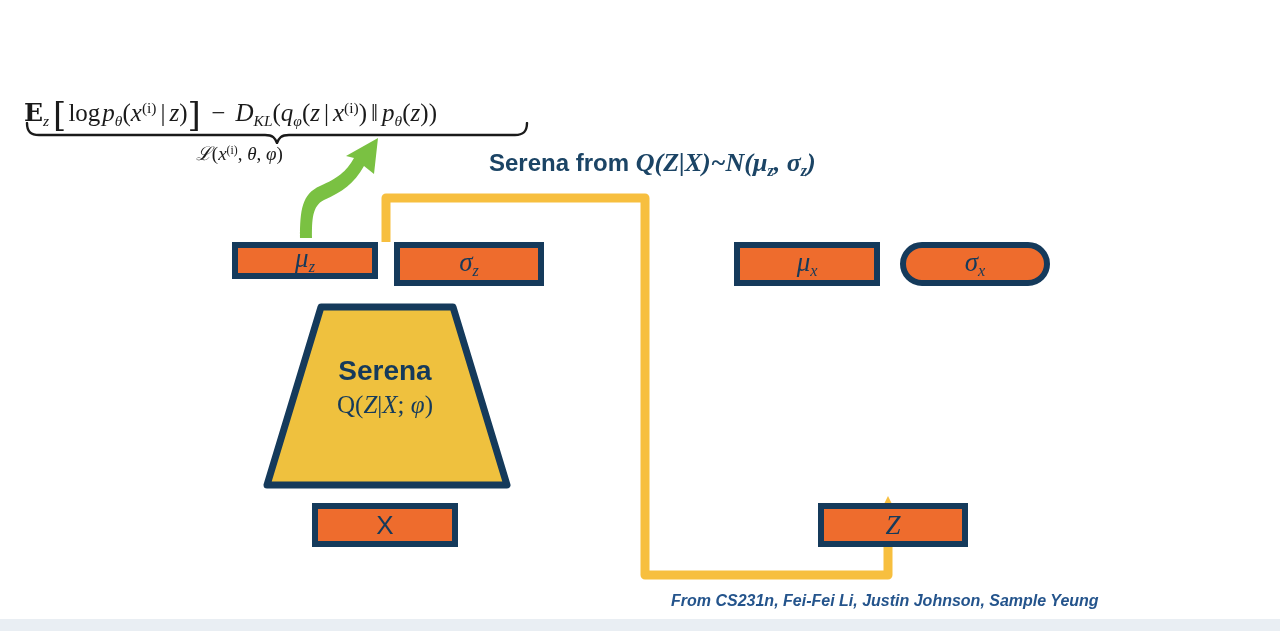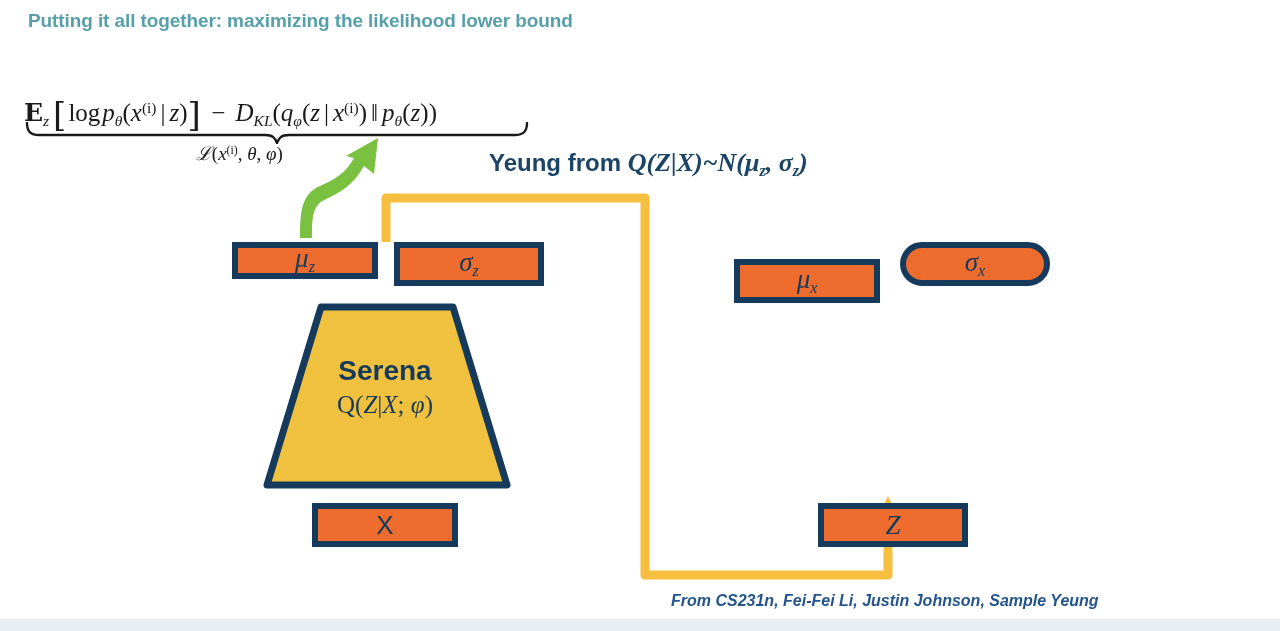--- a/index.html
+++ b/index.html
@@ -118,21 +118,21 @@
     vertical-align: -0.3em;
   }
   .pbox.sans .lbl {
     font-family: "Liberation Sans", sans-serif;
     font-style: normal;
     font-size: 26px;
   }
 
   #box-mu-z    { left: 232px; top: 242px; width: 146px; height: 37px; }
   #box-sigma-z { left: 394px; top: 242px; width: 150px; height: 44px; }
-  #box-mu-x    { left: 734px; top: 259px; width: 146px; height: 44px; }
+  #box-mu-x    { left: 734px; top: 242px; width: 146px; height: 44px; }
   #box-sigma-x { left: 900px; top: 242px; width: 150px; height: 44px; border-radius: 22px; }
   #box-x       { left: 312px; top: 503px; width: 146px; height: 44px; }
   #box-z       { left: 818px; top: 503px; width: 150px; height: 44px; }
 
   
   .trap-wrap {
     position: absolute;
   }
   .trap-wrap svg { display: block; }
   .trap-text {
@@ -188,36 +188,35 @@
     width: 1280px;
     height: 12px;
     background: #e9eef3;
   }
 </style>
 </head>
 <body>
 
 <div id="slide">
 
-  <div id="slide-title">Putting it all together: maximizing the likelihood lower bound</div>
 
   <div class="formula" id="formula-main">
     <span class="mupr" style="font-weight:bold;font-family:'DejaVu Serif',serif;">E</span><span class="sub">z</span><span class="thin"></span><span class="bracket">[</span><span class="mupr thin">log</span><span class="mi">p</span><span class="sub">θ</span><span class="mupr">(</span><span class="mi">x</span><span class="supi">(i)</span><span class="thin"></span><span class="mupr">|</span><span class="thin"></span><span class="mi">z</span><span class="mupr">)</span><span class="bracket">]</span><span class="thin">&nbsp;</span><span class="mupr">−</span><span class="thin">&nbsp;</span><span class="mi">D</span><span class="sub" style="font-style:italic;">KL</span><span class="mupr">(</span><span class="mi">q</span><span class="sub">φ</span><span class="mupr">(</span><span class="mi">z</span><span class="thin"></span><span class="mupr">|</span><span class="thin"></span><span class="mi">x</span><span class="supi">(i)</span><span class="mupr">)</span><span class="thin"></span><span class="mupr">‖</span><span class="thin"></span><span class="mi">p</span><span class="sub">θ</span><span class="mupr">(</span><span class="mi">z</span><span class="mupr">)</span><span class="mupr">)</span>
   </div>
 
   <svg id="underbrace" viewBox="0 0 504 22" preserveAspectRatio="none">
     <path d="M2,1 C2,10 6,13 14,13 L240,13 C248,13 250,16 252,21 C254,16 256,13 264,13 L490,13 C498,13 502,10 502,1" fill="none" stroke="#1a1a1a" stroke-width="2.4" stroke-linecap="round"></path>
   </svg>
 
   <div class="formula" id="underbrace-label">
     <span style="font-family:'DejaVu Serif',serif;font-style:italic;">ℒ</span><span class="mupr">(</span><span class="mi">x</span><span class="supi">(i)</span><span class="mupr">,&nbsp;</span><span class="mi">θ</span><span class="mupr">,&nbsp;</span><span class="mi">φ</span><span class="mupr">)</span>
   </div>
 
   <div id="sample-caption">
-    <span>Yeung from </span><span class="mathbit">Q(Z|X)~N(<span>μ</span><span class="sub">z</span>, <span>σ</span><span class="sub">z</span>)</span>
+    <span>Serena from </span><span class="mathbit">Q(Z|X)~N(<span>μ</span><span class="sub">z</span>, <span>σ</span><span class="sub">z</span>)</span>
   </div>
 
   <svg id="green-arrow" viewBox="0 0 112 104">
     <path d="M14,102 C14,74 16,58 34,50 C52,42 60,36 68,22 L60,20 L92,2 L88,38 L78,30 C68,48 56,56 38,64 C26,70 26,84 26,102 Z" fill="#7ac142"></path>
   </svg>
 
   <svg id="yellow-path" viewBox="0 0 540 408">
     <path d="M16,52 L16,8 L275,8 L275,385 L518,385 L518,330" fill="none" stroke="#f7bf3f" stroke-width="9" stroke-linejoin="round" stroke-linecap="butt"></path>
     <path d="M518,306 L534,338 L502,338 Z" fill="#f7bf3f"></path>
   </svg>

